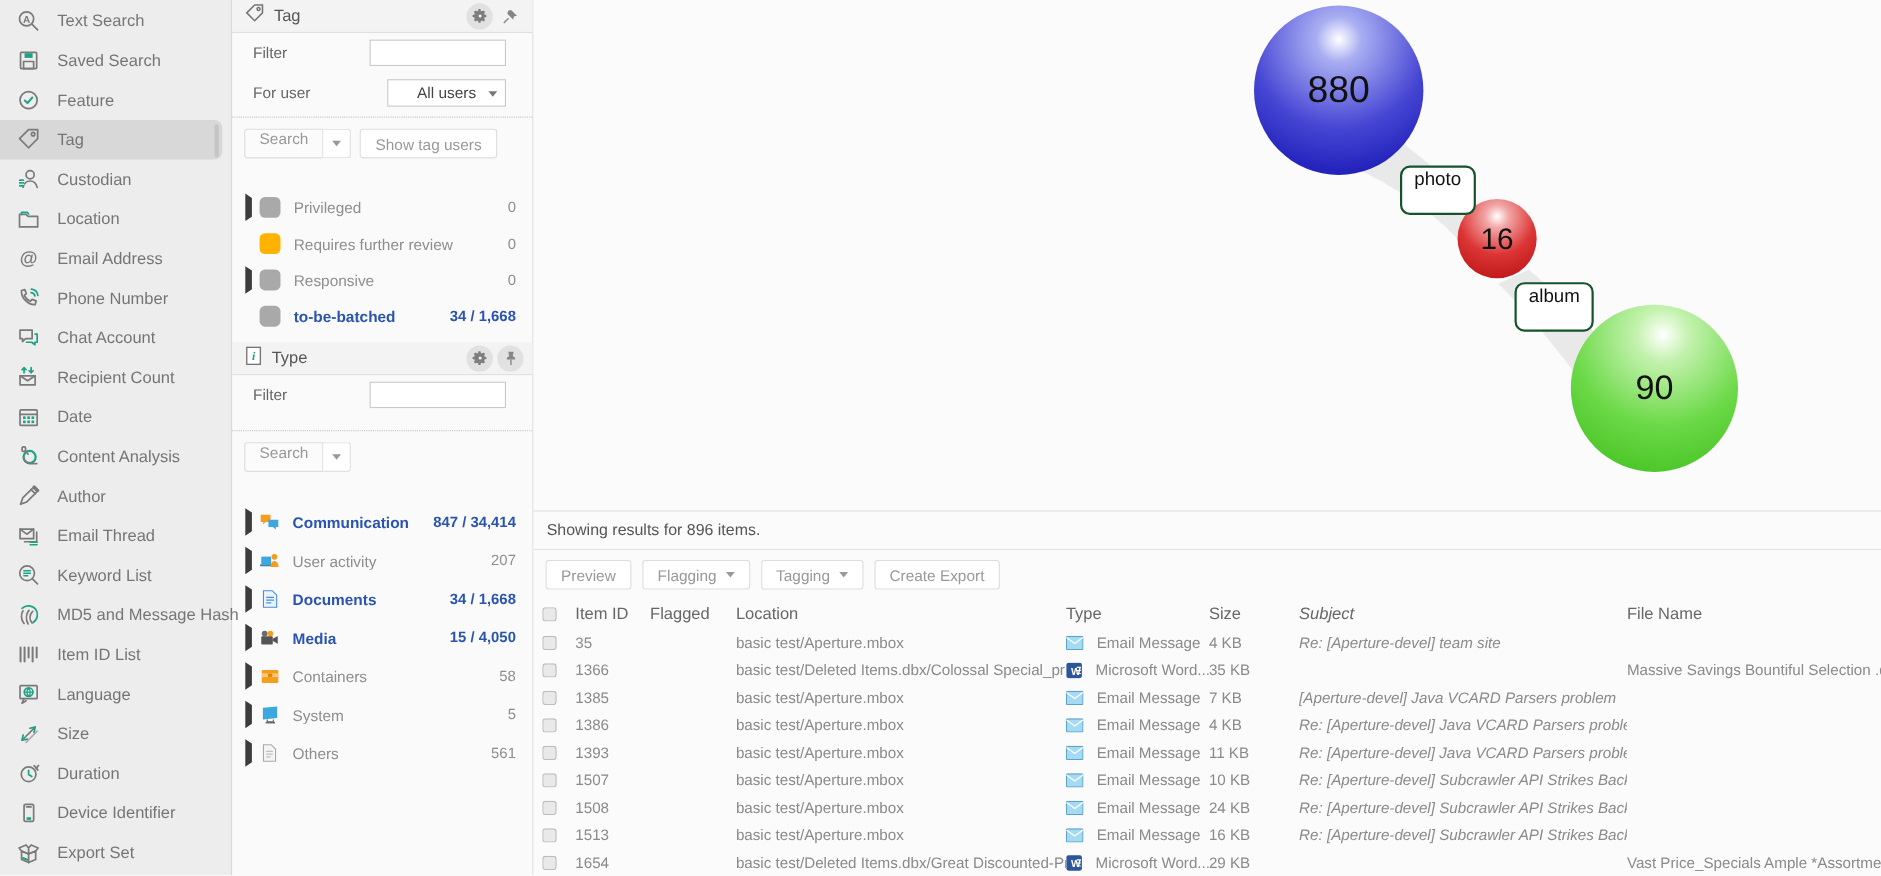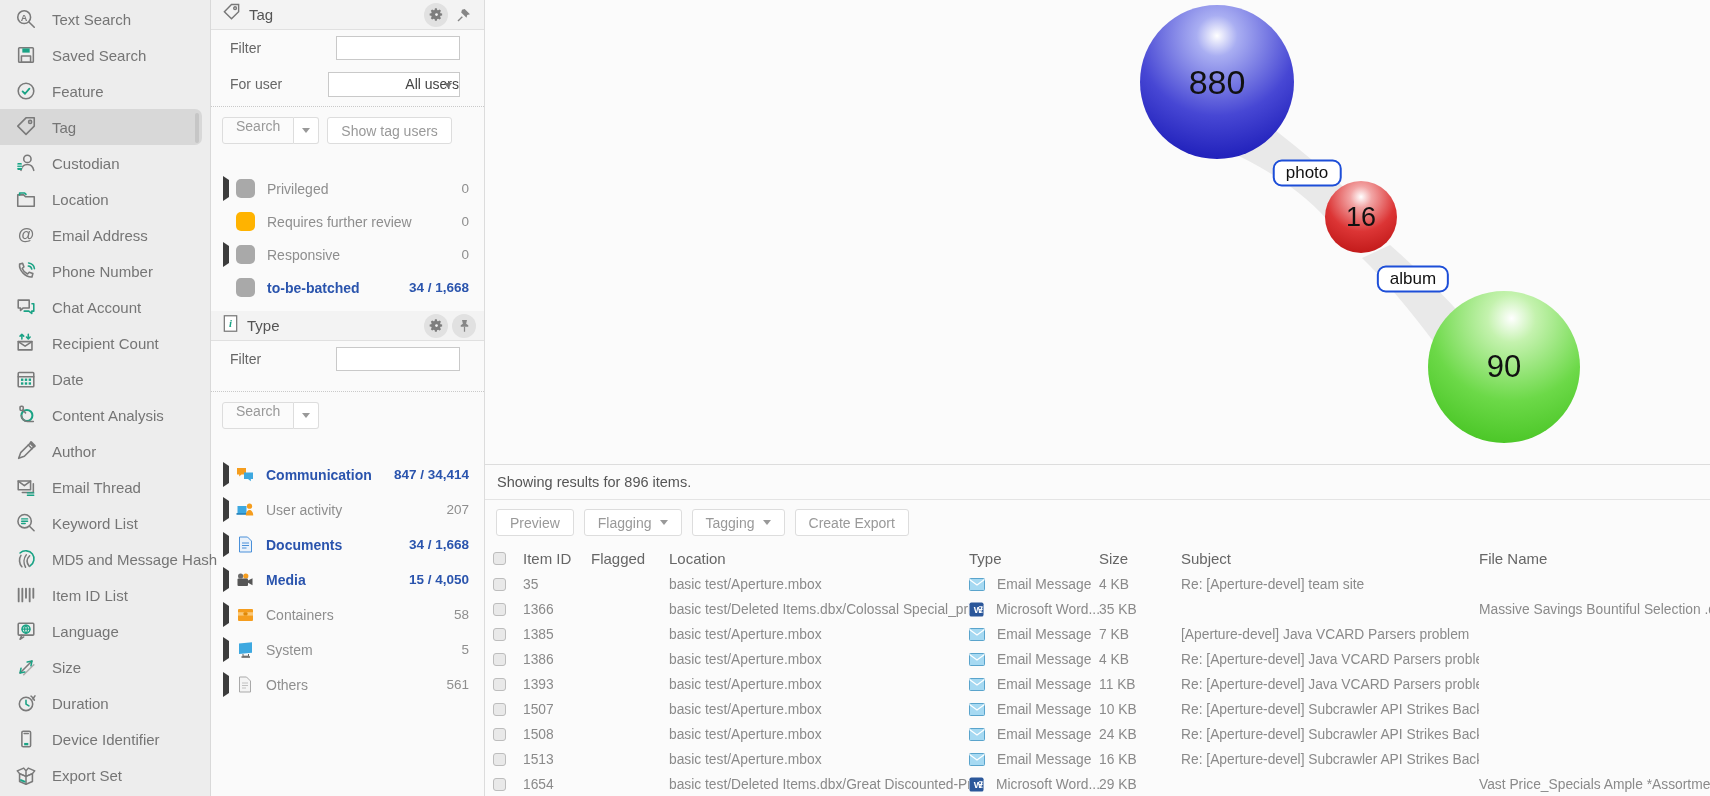--- a/index.html
+++ b/index.html
@@ -17,21 +17,21 @@
 
   
   .facets { width:275px; flex:none; background:#fafafa; border-left:1px solid #d9d9d9; border-right:1px solid #dcdcdc; display:flex; flex-direction:column; }
   .panel-header { height:30px; background:#f3f3f3; border-bottom:1px solid #e0e0e0; display:flex; align-items:center; padding:0 8px 0 11px; flex:none; }
   .panel-header .ptitle { font-size:15px; color:#555; margin-left:8px; flex:1; }
   .hbtn { width:24px; height:24px; border-radius:50%; display:flex; align-items:center; justify-content:center; margin-left:4px; cursor:pointer; }
   .hbtn.circled { background:#e1e1e1; }
   .frow { display:flex; align-items:center; margin:0 24px 0 19px; height:36px; justify-content:space-between; }
   .flabel { font-size:14px; color:#666; }
   .finput { width:124px; height:24px; border:1px solid #c9c9c9; background:#fff; font-size:13px; padding:0 5px; }
-  .fselect { width:132px; height:25px; border:1px solid #c9c9c9; background:#fff; display:flex; align-items:center; justify-content:flex-end; position:relative; font-size:14px; color:#444; cursor:pointer; }
+  .fselect { width:108px; height:25px; border:1px solid #c9c9c9; background:#fff; display:flex; align-items:center; justify-content:center; position:relative; font-size:14px; color:#444; cursor:pointer; }
   .fselect .caret { position:absolute; right:7px; top:10px; width:0; height:0; border-left:4px solid transparent; border-right:4px solid transparent; border-top:5px solid #777; }
   .dotted { border-top:1px dotted #c9c9c9; margin:4px 0 0 0; }
   .btnrow { display:flex; align-items:center; margin:10px 0 22px 11px; }
   .btn { height:27px; background:#fff; border:1px solid #ddd; border-radius:3px; color:#999; font-size:14px; padding:0 13px; display:flex; align-items:center; cursor:pointer; white-space:nowrap; }
   .split { display:flex; }
   .split .btn.main { border-radius:3px 0 0 3px; }
   .split .btn.arrow { border-radius:0 3px 3px 0; border-left:none; padding:0 8px; }
   .caret-dn { width:0; height:0; border-left:4px solid transparent; border-right:4px solid transparent; border-top:5px solid #999; display:inline-block; }
   .gap8 { width:8px; }
   .facet-list { margin-top:6px; }
@@ -46,34 +46,34 @@
   .type-list .facet-row { height:35px; }
 
   
   .main { flex:1; display:flex; flex-direction:column; background:#fbfbfb; min-width:0; }
   .chart { height:465px; position:relative; border-bottom:1px solid #ddd; flex:none; overflow:hidden; }
   .chart svg.ribbons { position:absolute; left:0; top:0; z-index:0; }
   .bubble { position:absolute; border-radius:50%; display:flex; align-items:center; justify-content:center; color:#111; z-index:1; transform:translate(-50%,-50%); }
   .bubble.b-blue { background:radial-gradient(circle at 50% 20%, #ffffff 0%, #a9aef2 14%, #4747d4 55%, #2424bd 82%, #1b1bb2 100%); }
   .bubble.b-red { background:radial-gradient(circle at 50% 22%, #ffffff 0%, #f2a5a5 16%, #dc3535 52%, #c21a1a 85%); }
   .bubble.b-green { background:radial-gradient(circle at 55% 18%, #ffffff 0%, #c4f2ae 16%, #6cd948 55%, #47c423 88%); }
-  .pill { position:absolute; transform:translate(-50%,-50%); background:#fff; border:2px solid #1d4ed8; border-radius:9px; padding:1px 11px 2px; font-size:17px; color:#111; z-index:2; white-space:nowrap; }
+  .pill { position:absolute; transform:translate(-50%,-50%); background:#fff; border:2px solid #14532d; border-radius:9px; padding:1px 11px 20px; font-size:17px; color:#111; z-index:2; white-space:nowrap; }
 
   .statusbar { height:35px; border-bottom:1px solid #e4e4e4; display:flex; align-items:center; padding-left:12px; font-size:14.5px; color:#555; flex:none; }
   .toolbar { height:45px; display:flex; align-items:center; padding-left:11px; flex:none; }
   .toolbar .btn { margin-right:10px; }
   .toolbar .btn .caret-dn { margin-left:8px; }
 
   .table { flex:1; overflow:hidden; }
   .trow { display:flex; align-items:center; height:25px; padding-left:8px; }
   .trow.thead { height:27px; }
   .tcell { white-space:nowrap; overflow:hidden; font-size:13.8px; color:#8a8a8a; padding-right:10px; flex:none; }
   .thead .tcell { font-size:15px; color:#666; }
   .c-cb { width:30px; } .c-id { width:68px; } .c-flag { width:78px; } .c-loc { width:300px; }
-  .c-type { width:130px; display:flex; align-items:center; } .c-size { width:82px; } .c-subj { width:298px; } .c-file { flex:1 1 auto; }
+  .c-type { width:130px; display:flex; align-items:center; } .c-size { width:82px; } .c-subj { width:298px;font-style:italic; } .c-file { flex:1 1 auto; }
   .cb { width:13px; height:13px; border:1px solid #bdbdbd; border-radius:3px; background:#e9e9e9; cursor:pointer; }
   .c-type svg { margin-right:6px; flex:none; }
 </style>
 </head>
 <body>
 
 <div class="app">
 
   <div class="sidebar">
     <div id="side-items">
@@ -504,21 +504,21 @@
 
   <div class="main">
 
     <div class="chart" id="chart">
       <svg class="ribbons" width="1225" height="465">
         <path d="M 767 112 Q 830 160 875 202 L 849 228 Q 813 182 737 148 Z" fill="#e9e9e9"></path>
         <path d="M 905 245 Q 945 280 981 320 L 951 345 Q 910 290 877 258 Z" fill="#e9e9e9"></path>
       </svg>
     <div class="bubble b-blue" style="left: 732px; top: 82px; width: 154px; height: 154px; font-size: 34px;">880</div>
         <div class="bubble b-red" style="left: 876px; top: 217px; width: 72px; height: 72px; font-size: 27px;">16</div>
-        <div class="bubble b-green" style="left: 1019px; top: 367px; width: 152px; height: 152px; font-size: 31px;">90</div>
+        <div class="bubble b-green" style="left: 1019px; top: 353px; width: 152px; height: 152px; font-size: 31px;">90</div>
         <div class="pill" style="left: 822px; top: 173px;">photo</div>
         <div class="pill" style="left: 928px; top: 279px;">album</div>
       </div>
 
     <div class="statusbar">
       <span>Showing results for 896 items.</span>
     </div>
     <div class="toolbar">
       <div class="btn">Preview</div>
       <div class="btn">

